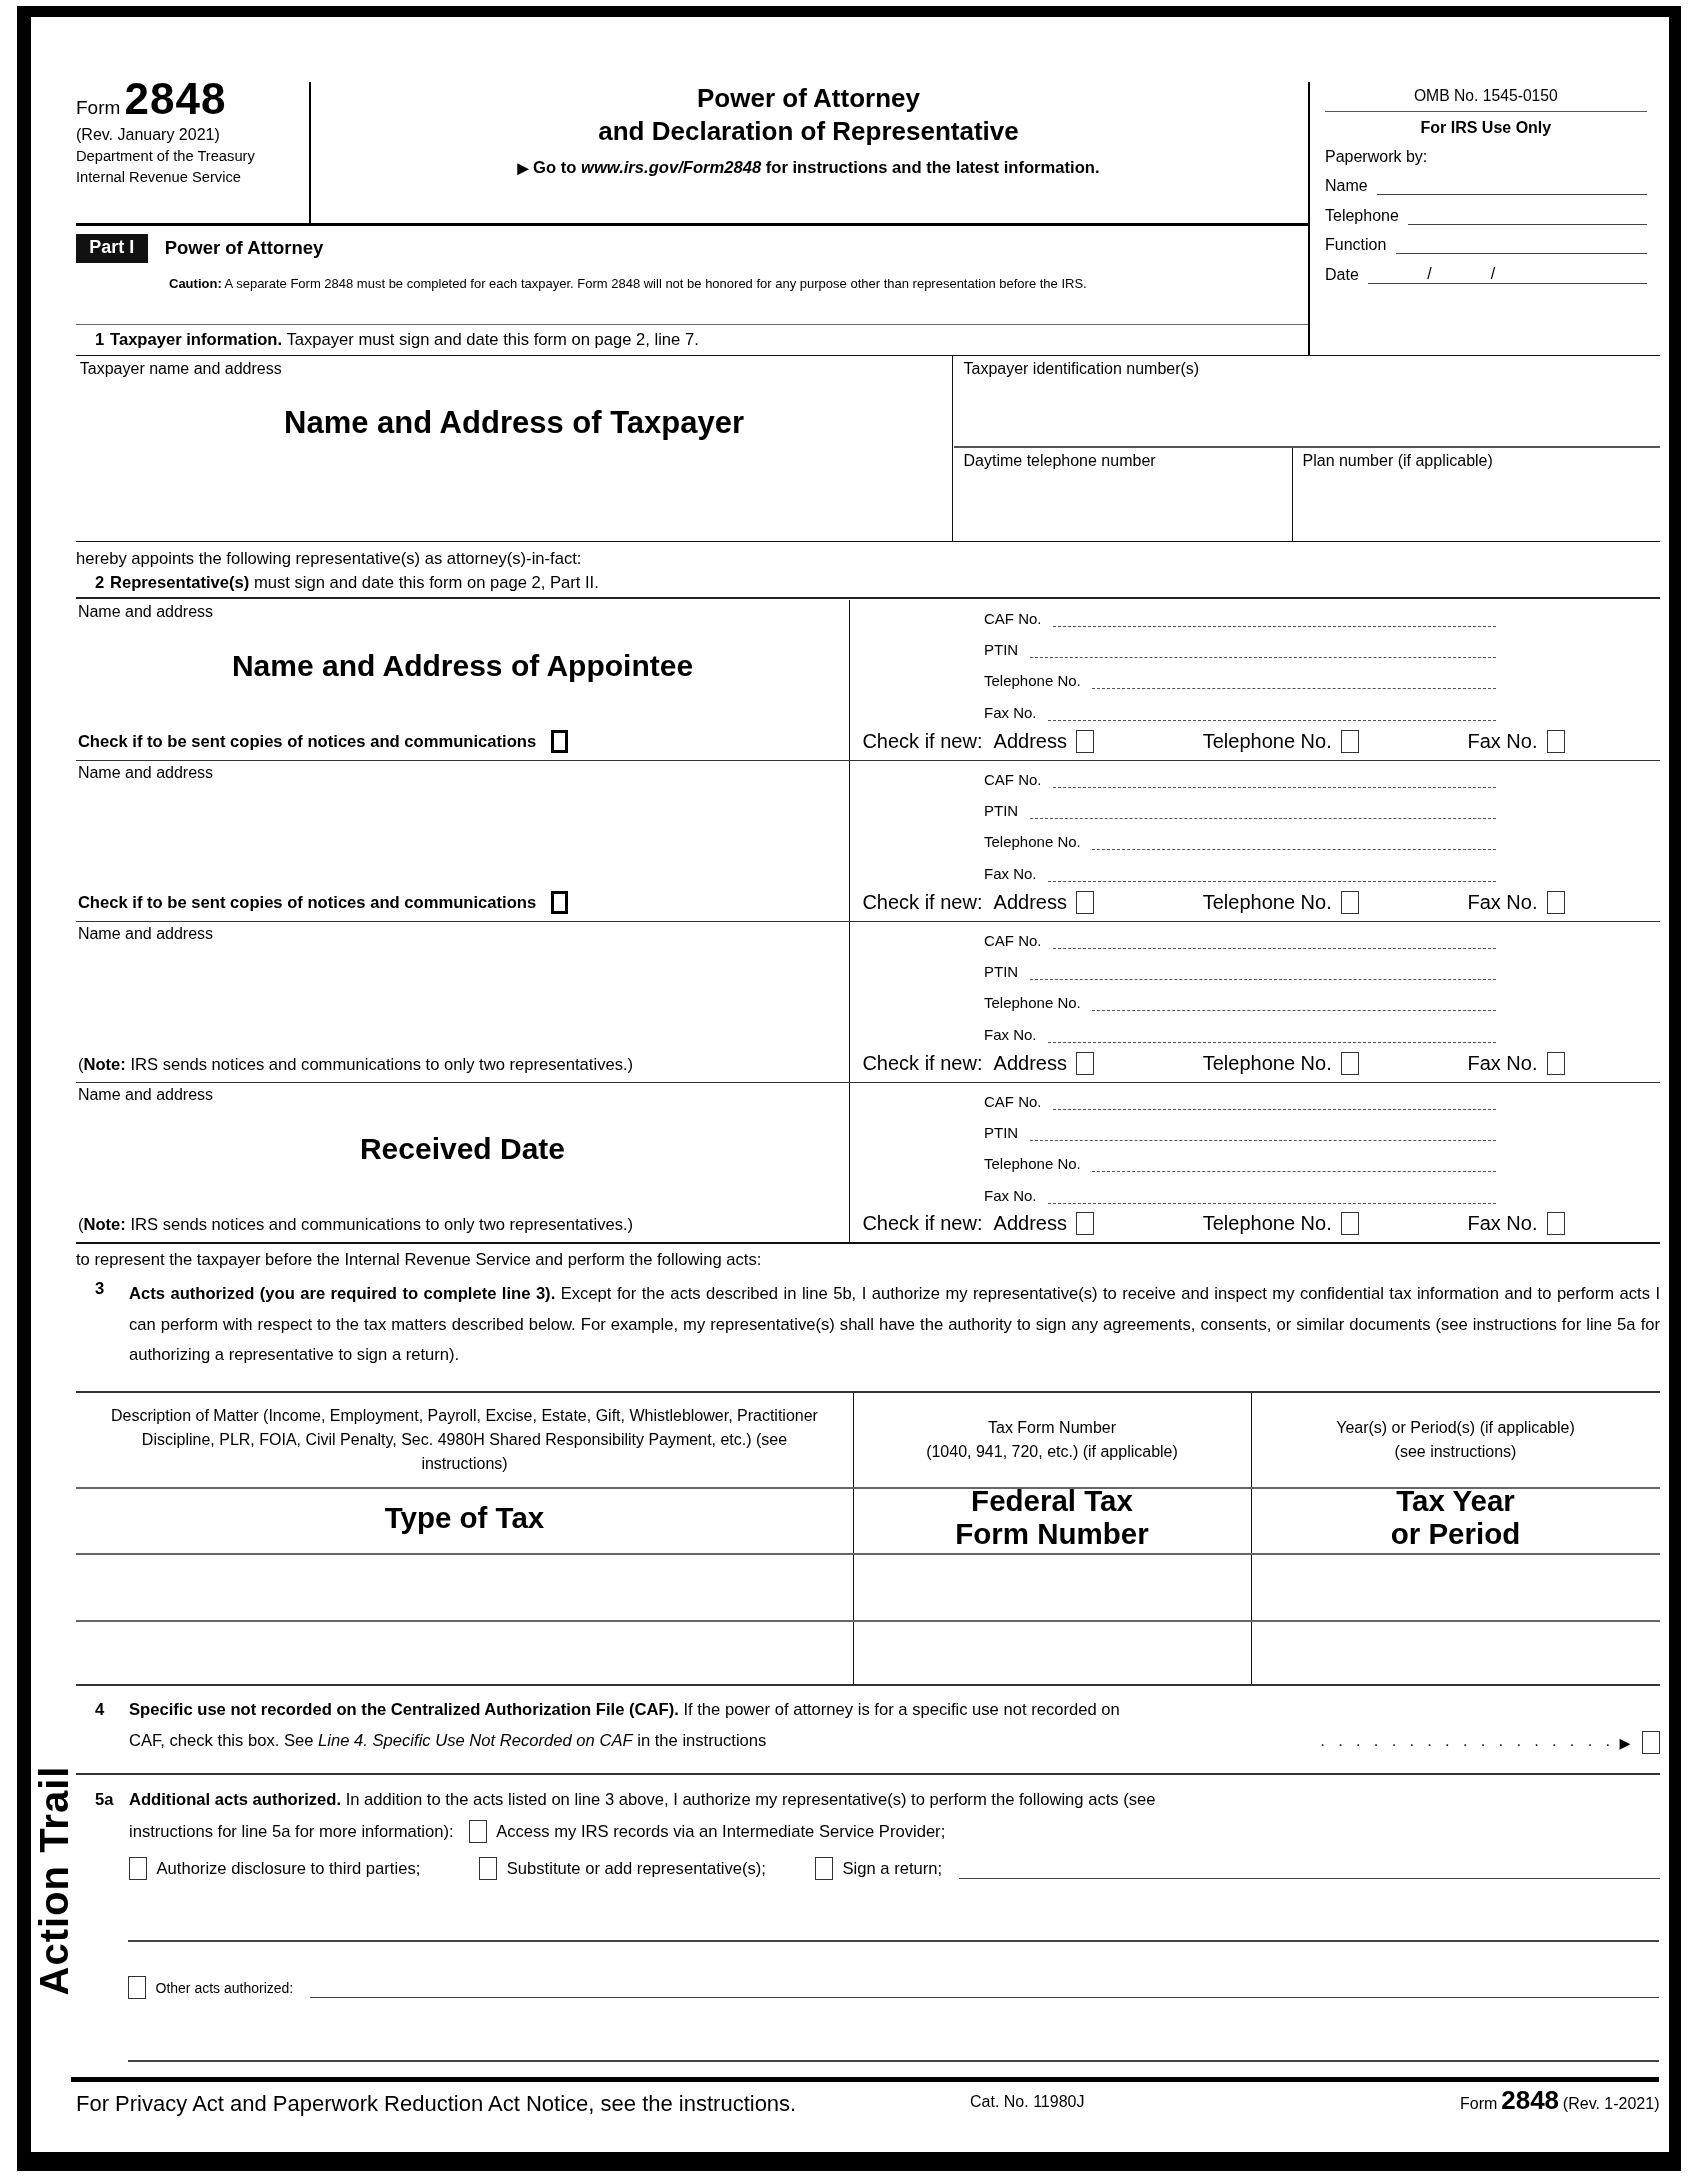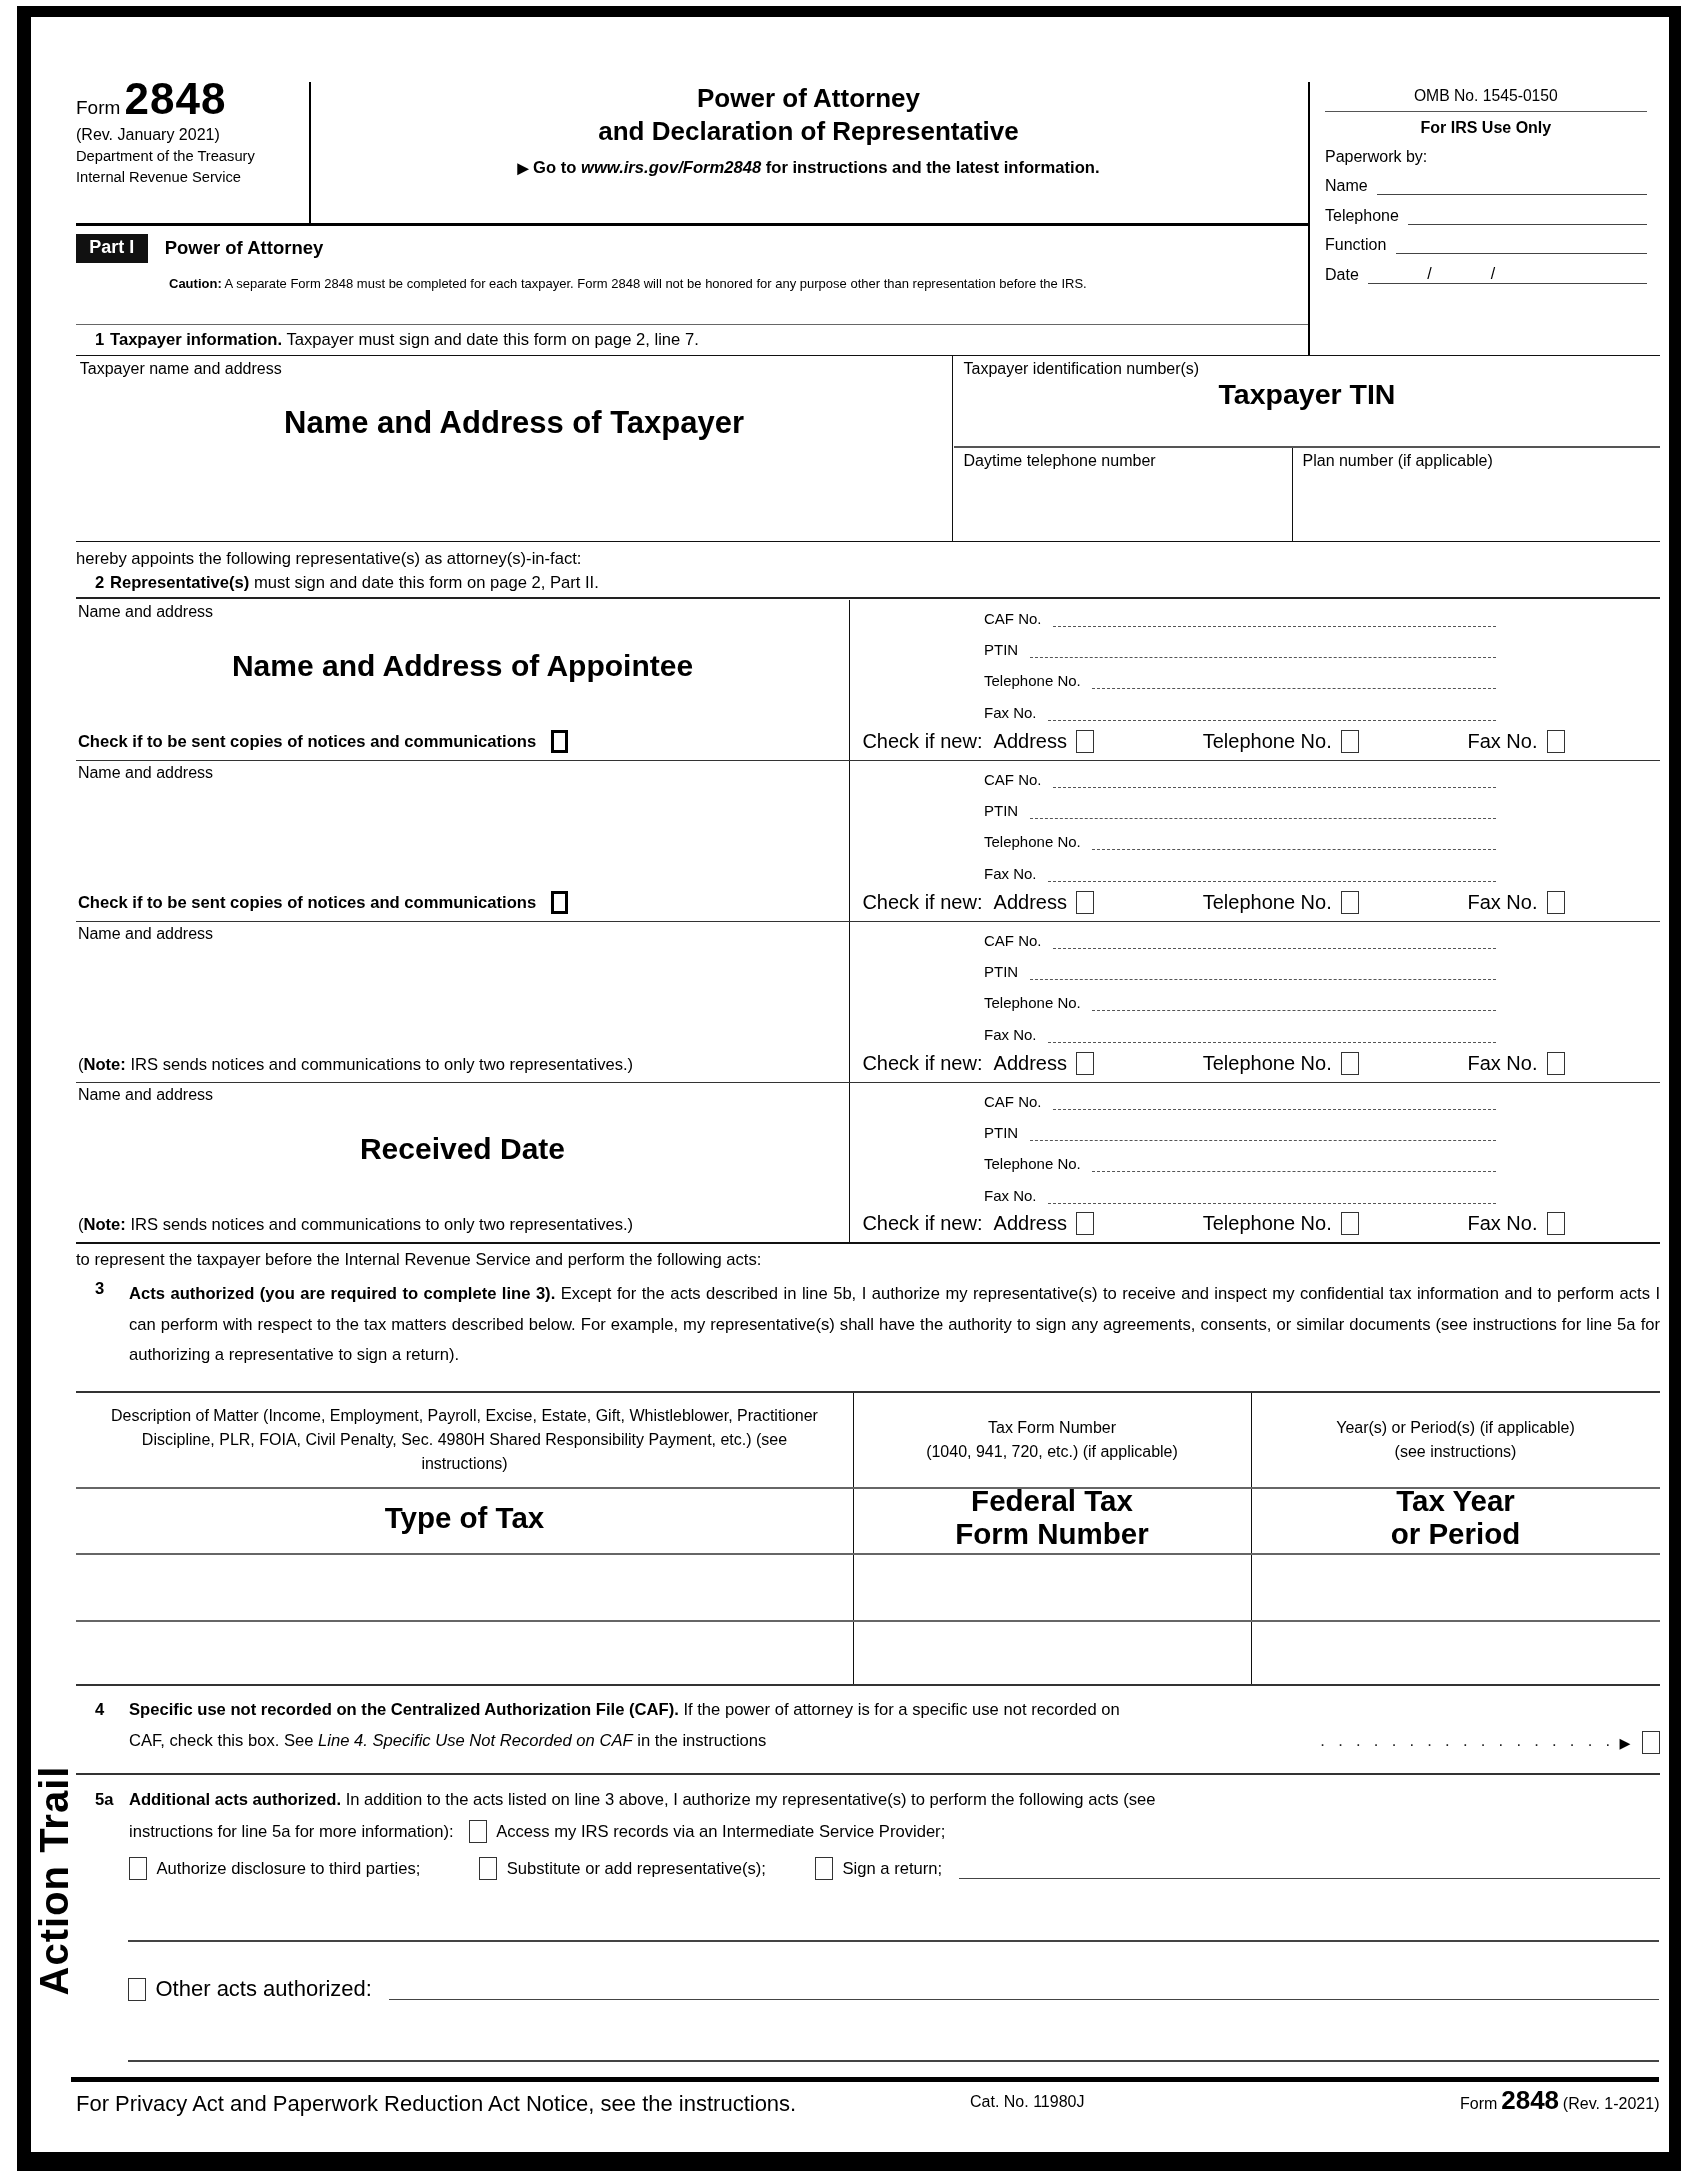--- a/index.html
+++ b/index.html
@@ -106,21 +106,21 @@
   .l4b { display:flex; align-items:flex-end; margin-left:34px; font-size:16.6px; }
   .leaders { flex:1; text-align:right; word-spacing:8.6px; overflow:hidden; white-space:nowrap; padding:0 9.5px 0 15px; color:#222; }
   .sep4 { left:76px; top:1773px; width:1584px; height:1.9px; background:#333; }
 
   .line5 { left:95px; top:1784px; width:1565px; line-height:1.9; }
   .l5line { margin-left:34px; font-size:16.6px; display:flex; align-items:center; flex-wrap:nowrap; }
   .l5line .cbs { margin-left:0; margin-right:9.5px; }
   .opt { display:flex; align-items:center; white-space:nowrap; }
   .fill-line { flex:1; border-bottom:1.9px solid #444; height:21px; margin-left:17px; }
   .blank1 { left:128px; top:1940px; width:1531px; height:1.9px; background:#444; }
-  .otherrow { left:128px; top:1976px; width:1531px; display:flex; align-items:center; font-size:22px; }
+  .otherrow { left:128px; top:1976px; width:1531px; display:flex; align-items:center; font-size:14px; }
   .blank2 { left:128px; top:2060px; width:1531px; height:1.9px; background:#444; }
 
   .stamp { left:-136px; top:1858px; width:380px; text-align:center; font-size:40px; font-weight:bold; transform:rotate(-90deg); transform-origin:center; letter-spacing:1px; }
 
   .foot-line { left:71px; top:2077px; width:1588px; height:4.8px; background:#000; }
   .foot-privacy { left:76px; top:2091px; font-size:22px; font-weight:normal; }
   .foot-cat { left:970px; top:2093px; font-size:16px; }
   .foot-right { top:2085px; right:28.5px; font-size:16px; display:flex; align-items:baseline; }
   .foot-right .fnum { font-size:26px; font-weight:bold; margin:0 3.8px; }
 </style>
@@ -198,21 +198,20 @@
 
   <div class="abs taxpayer" style="border-top:1.9px solid #111;">
     <div class="tp-left">
       <div class="cell-lbl">Taxpayer name and address</div>
       <div class="big-val">Name and Address of Taxpayer</div>
     </div>
     <div class="tp-vline"></div>
     <div class="tp-right">
       <div class="tp-tin">
         <div class="cell-lbl">Taxpayer identification number(s)</div>
-        <div class="big-val">Taxpayer TIN</div>
       </div>
       <div class="tp-bot">
         <div class="tp-day">
           <div class="cell-lbl">Daytime telephone number</div>
         </div>
         <div class="tp-plan">
           <div class="cell-lbl">Plan number (if applicable)</div>
         </div>
       </div>
     </div>

